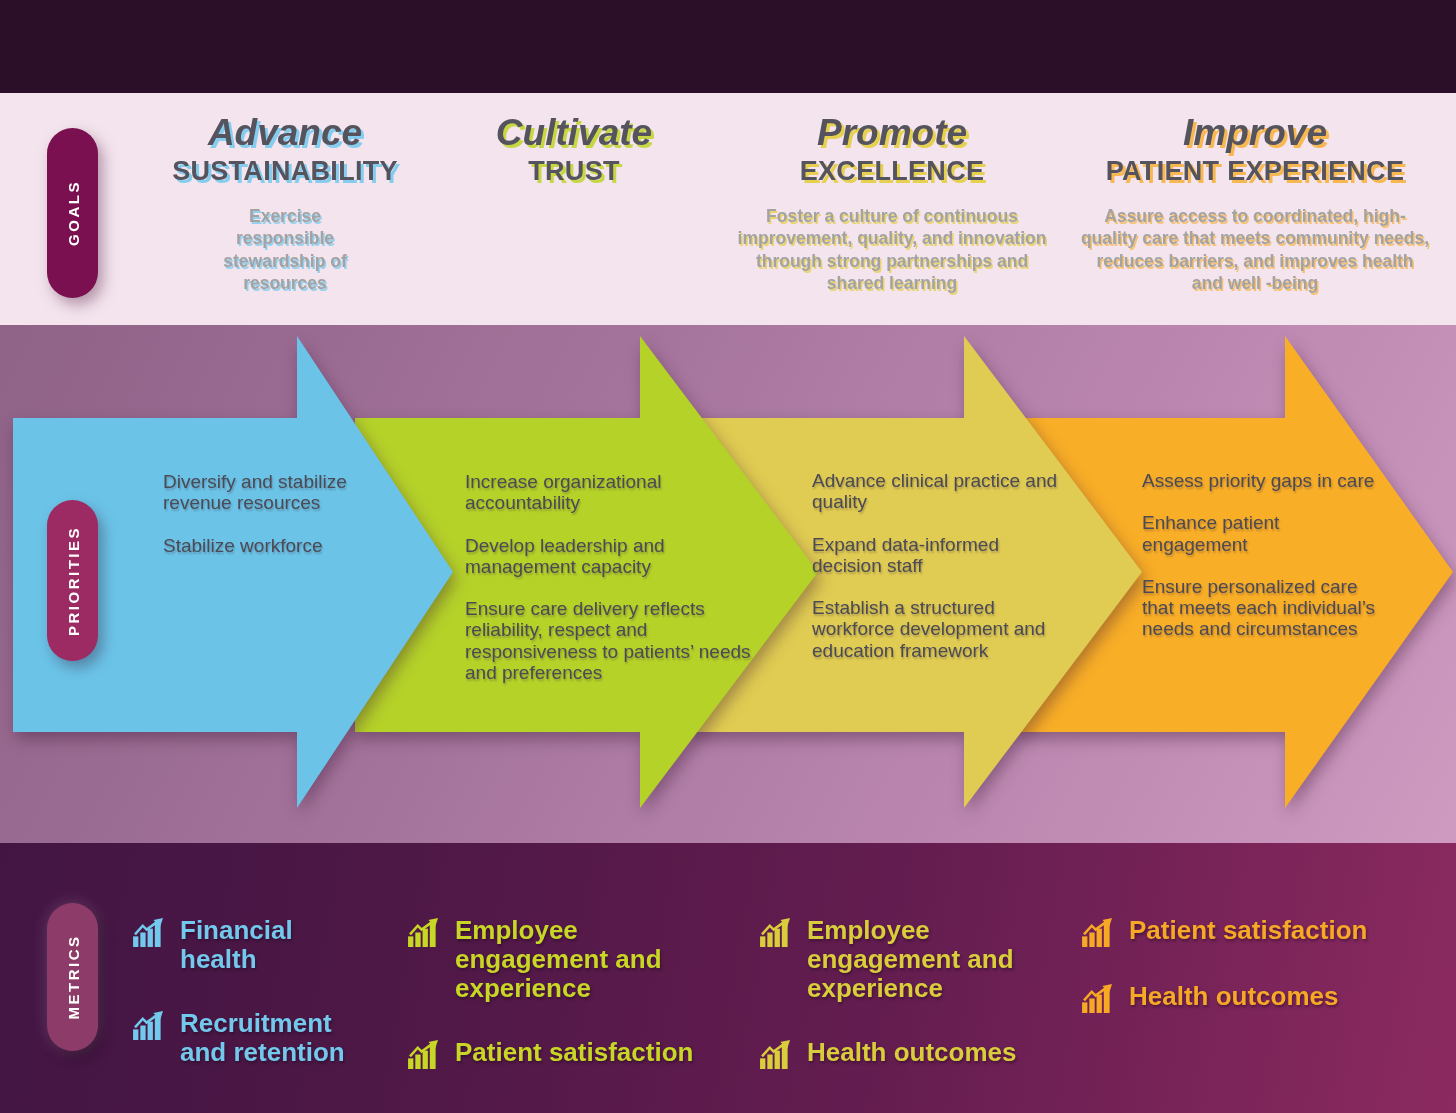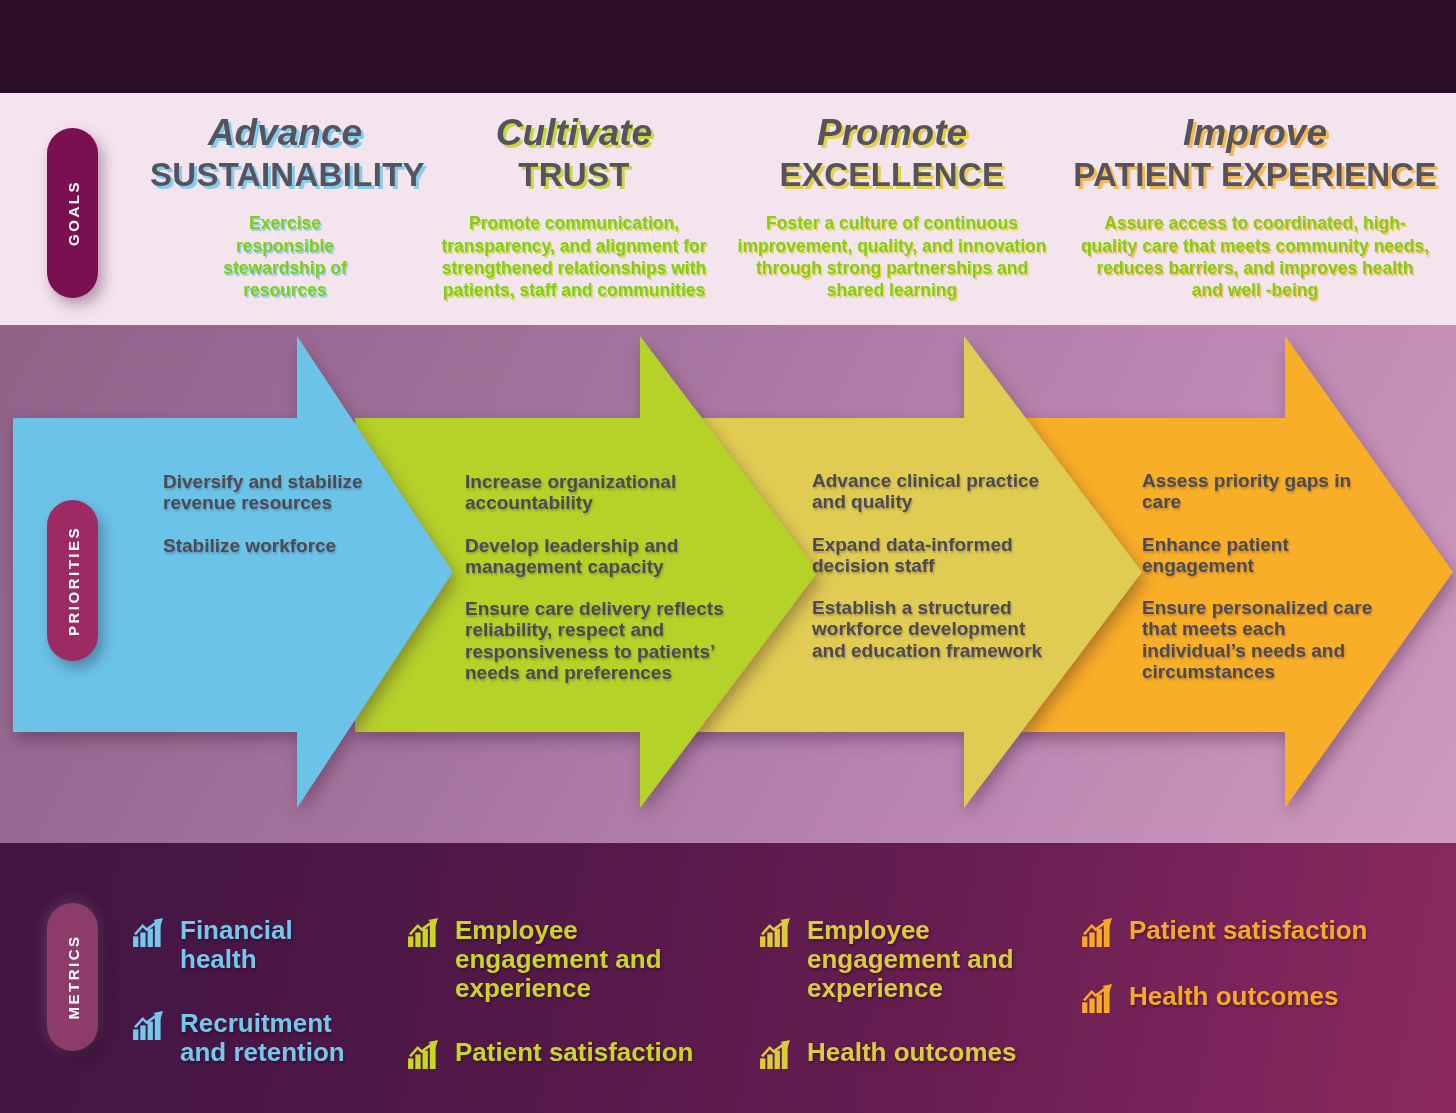--- a/index.html
+++ b/index.html
@@ -42,40 +42,40 @@
     box-shadow:5px 7px 14px rgba(45,15,45,.35);}
   .pill-metrics{top:903px;height:148px;background:#8d3c69;
     box-shadow:0 0 16px rgba(245,205,235,.22),5px 7px 12px rgba(25,5,25,.5);}
   
   .goal-col{position:absolute;top:112px;text-align:center;}
   .goal-col.c1{left:150px;width:270px;}
   .goal-col.c2{left:418px;width:312px;}
   .goal-col.c3{left:728px;width:328px;}
   .goal-col.c4{left:1072px;width:366px;}
   .g-lead{font-size:37px;font-weight:700;font-style:italic;color:#54535e;line-height:1.15;}
-  .g-name{font-size:33px;font-weight:700;color:#54535e;line-height:1.2;letter-spacing:0.3px;}
+  .g-name{font-size:27px;font-weight:700;color:#54535e;line-height:1.2;letter-spacing:0.3px;}
   .c1 .g-lead,.c1 .g-name{text-shadow:3px 3px 0 #85cdee;}
   .c2 .g-lead,.c2 .g-name{text-shadow:3px 3px 0 #c6d743;}
   .c3 .g-lead,.c3 .g-name{text-shadow:3px 3px 0 #e6d04f;}
   .c4 .g-lead,.c4 .g-name{text-shadow:3px 3px 0 #f8b851;}
   .g-body{
-    margin:18px auto 4px;font-size:17.5px;font-weight:700;line-height:1.28;color:#84cc16;
+    margin:18px auto 4px;font-size:17.5px;font-weight:700;line-height:1.28;color:#a3a3a3;
   }
   .c1 .g-body{max-width:172px;text-shadow:1.5px 1.5px 0 rgba(133,205,238,.85);}
   .c2 .g-body{max-width:320px;text-shadow:1.5px 1.5px 0 rgba(198,215,67,.8);}
   .c3 .g-body{max-width:310px;text-shadow:1.5px 1.5px 0 rgba(230,208,79,.8);}
   .c4 .g-body{max-width:352px;text-shadow:1.5px 1.5px 0 rgba(248,184,81,.8);}
   
   .arrows{position:absolute;left:0;top:325px;width:1456px;height:518px;}
   .arrows path{filter:drop-shadow(3px 7px 8px rgba(52,16,48,.38));}
   .fill-blue{fill:#6bc4e8;}
   .fill-lime{fill:#b5d229;}
   .fill-yellow{fill:#e0cc52;}
   .fill-orange{fill:#f9ae27;}
-  .p-text{position:absolute;font-size:19px;font-weight:700;color:#4b4a55;line-height:1.12;
+  .p-text{position:absolute;font-size:19px;font-weight:400;color:#4b4a55;line-height:1.12;
     text-shadow:1px 2px 2px rgba(60,40,60,.3);}
   .p-text p{margin:0 0 21px 0;}
   .p-text p:last-child{margin-bottom:18px;}
   .pt1{left:163px;top:471px;width:215px;}
   .pt2{left:465px;top:471px;width:297px;}
   .pt3{left:812px;top:470px;width:252px;}
   .pt4{left:1142px;top:470px;width:242px;}
   
   .mcol{position:absolute;top:916px;display:flex;flex-direction:column;gap:35px;}
   .mcol.c1{left:133px;}
@@ -110,21 +110,20 @@
   </div>
 
   <div class="goal-col c1">
     <div class="g-lead">Advance</div>
     <div class="g-name">SUSTAINABILITY</div>
     <div class="g-body">Exercise responsible stewardship of resources</div>
   </div>
   <div class="goal-col c2">
     <div class="g-lead">Cultivate</div>
     <div class="g-name">TRUST</div>
-    <div class="g-body">Promote communication, transparency, and alignment for strengthened relationships with patients, staff and communities</div>
   </div>
   <div class="goal-col c3">
     <div class="g-lead">Promote</div>
     <div class="g-name">EXCELLENCE</div>
     <div class="g-body">Foster a culture of continuous improvement, quality, and innovation through strong partnerships and shared learning</div>
   </div>
   <div class="goal-col c4">
     <div class="g-lead">Improve</div>
     <div class="g-name">PATIENT EXPERIENCE</div>
     <div class="g-body">Assure access to coordinated, high-quality care that meets community needs, reduces barriers, and improves health and well -being</div>

